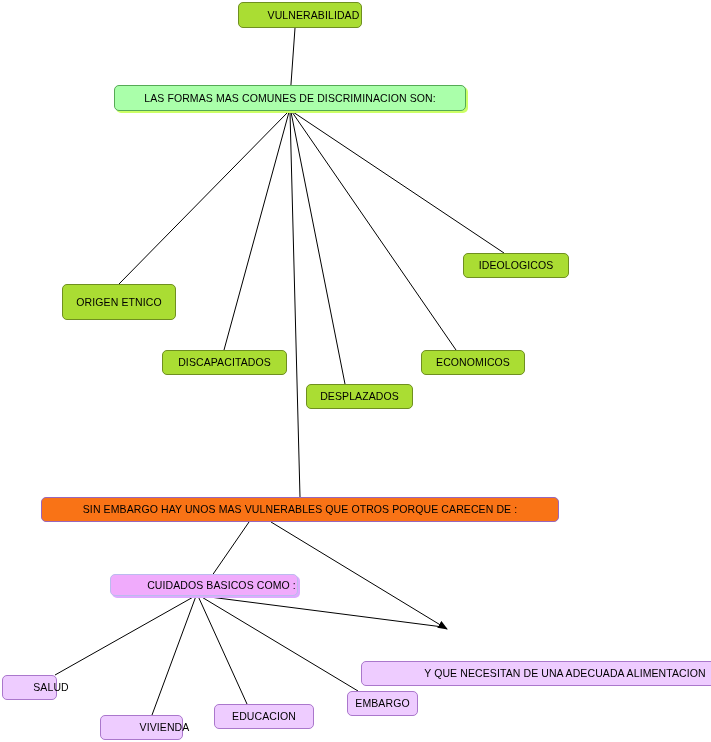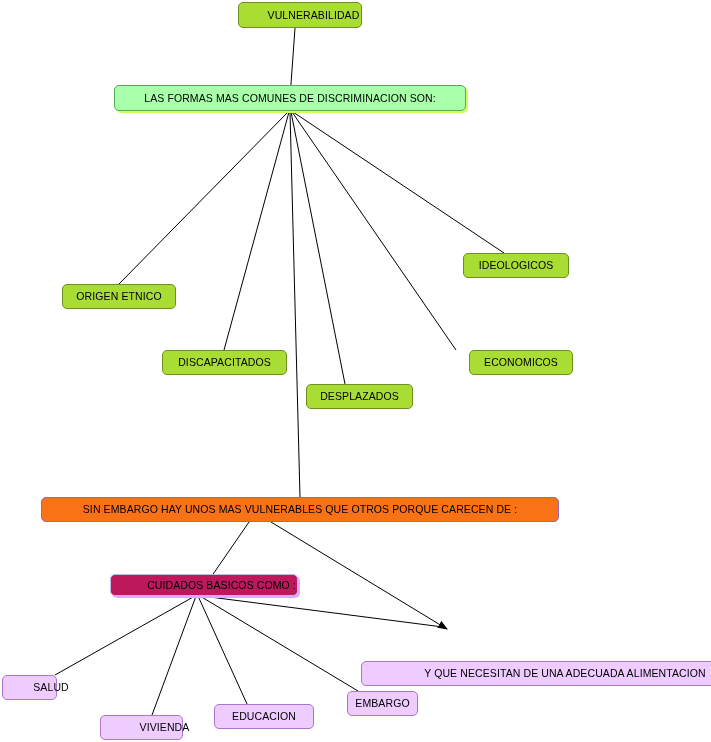--- a/index.html
+++ b/index.html
@@ -46,21 +46,21 @@
   }
   .node.violet {
     background: #f97316;
     border-color: #9966bb;
   }
   .node.lilac {
     background: #eeccff;
     border-color: #aa77cc;
   }
   .node.lightest {
-    background: #be185d;
+    background: #f0abfc;
     border-color: #bbbbee;
     box-shadow: 2px 2px 0 0 #ddaaff;
     padding-left: 35px;
   }
 </style>
 </head>
 <body>
 
 <div id="canvas">
   <svg id="edges" xmlns="http://www.w3.org/2000/svg">
@@ -82,24 +82,24 @@
         <line x1="195" y1="596" x2="55" y2="675" stroke="#000000" stroke-width="1"></line>
         <line x1="196" y1="596" x2="152" y2="715" stroke="#000000" stroke-width="1"></line>
         <line x1="198" y1="596" x2="247" y2="704" stroke="#000000" stroke-width="1"></line>
         <line x1="200" y1="596" x2="358" y2="691" stroke="#000000" stroke-width="1"></line>
         <line x1="202" y1="596" x2="443" y2="627" stroke="#000000" stroke-width="1"></line>
       </g>
   </svg>
   <div id="node-layer">
       <div class="node green" style="left: 238px; top: 2px; width: 124px; height: 26px; font-size: 10.5px; padding-left: 27px;">VULNERABILIDAD</div>
       <div class="node mint" style="left: 114px; top: 85px; width: 352px; height: 26px; font-size: 10.5px;">LAS FORMAS MAS COMUNES DE DISCRIMINACION SON:</div>
-      <div class="node green" style="left: 62px; top: 284px; width: 114px; height: 25px; font-size: 10.5px;">ORIGEN ETNICO</div>
+      <div class="node green" style="left: 62px; top: 284px; width: 114px; height: 36px; font-size: 10.5px;">ORIGEN ETNICO</div>
       <div class="node green" style="left: 162px; top: 350px; width: 125px; height: 25px; font-size: 10.5px;">DISCAPACITADOS</div>
       <div class="node green" style="left: 306px; top: 384px; width: 107px; height: 25px; font-size: 10.5px;">DESPLAZADOS</div>
-      <div class="node green" style="left: 421px; top: 350px; width: 104px; height: 25px; font-size: 10.5px; margin-left: 48px;">ECONOMICOS</div>
+      <div class="node green" style="left: 421px; top: 350px; width: 104px; height: 25px; font-size: 10.5px;">ECONOMICOS</div>
       <div class="node green" style="left: 463px; top: 253px; width: 106px; height: 25px; font-size: 10.5px;">IDEOLOGICOS</div>
       <div class="node violet" style="left: 41px; top: 497px; width: 518px; height: 25px; font-size: 10.5px;">SIN EMBARGO HAY UNOS MAS VULNERABLES QUE OTROS PORQUE CARECEN DE :</div>
       <div class="node lightest" style="left: 110px; top: 574px; width: 188px; height: 22px; font-size: 10.5px;">CUIDADOS BASICOS COMO :</div>
       <div class="node lilac" style="left: 361px; top: 633px; width: 408px; height: 25px; font-size: 10.5px; margin-top: 28px;">Y QUE NECESITAN DE UNA ADECUADA ALIMENTACION</div>
       <div class="node lilac" style="left: 2px; top: 675px; width: 55px; height: 25px; font-size: 10.5px; padding-left: 43px;">SALUD</div>
       <div class="node lilac" style="left: 100px; top: 715px; width: 83px; height: 25px; font-size: 10.5px; padding-left: 46px;">VIVIENDA</div>
       <div class="node lilac" style="left: 214px; top: 704px; width: 100px; height: 25px; font-size: 10.5px;">EDUCACION</div>
       <div class="node lilac" style="left: 347px; top: 691px; width: 71px; height: 25px; font-size: 10.5px;">EMBARGO</div>
     </div>
 </div>

